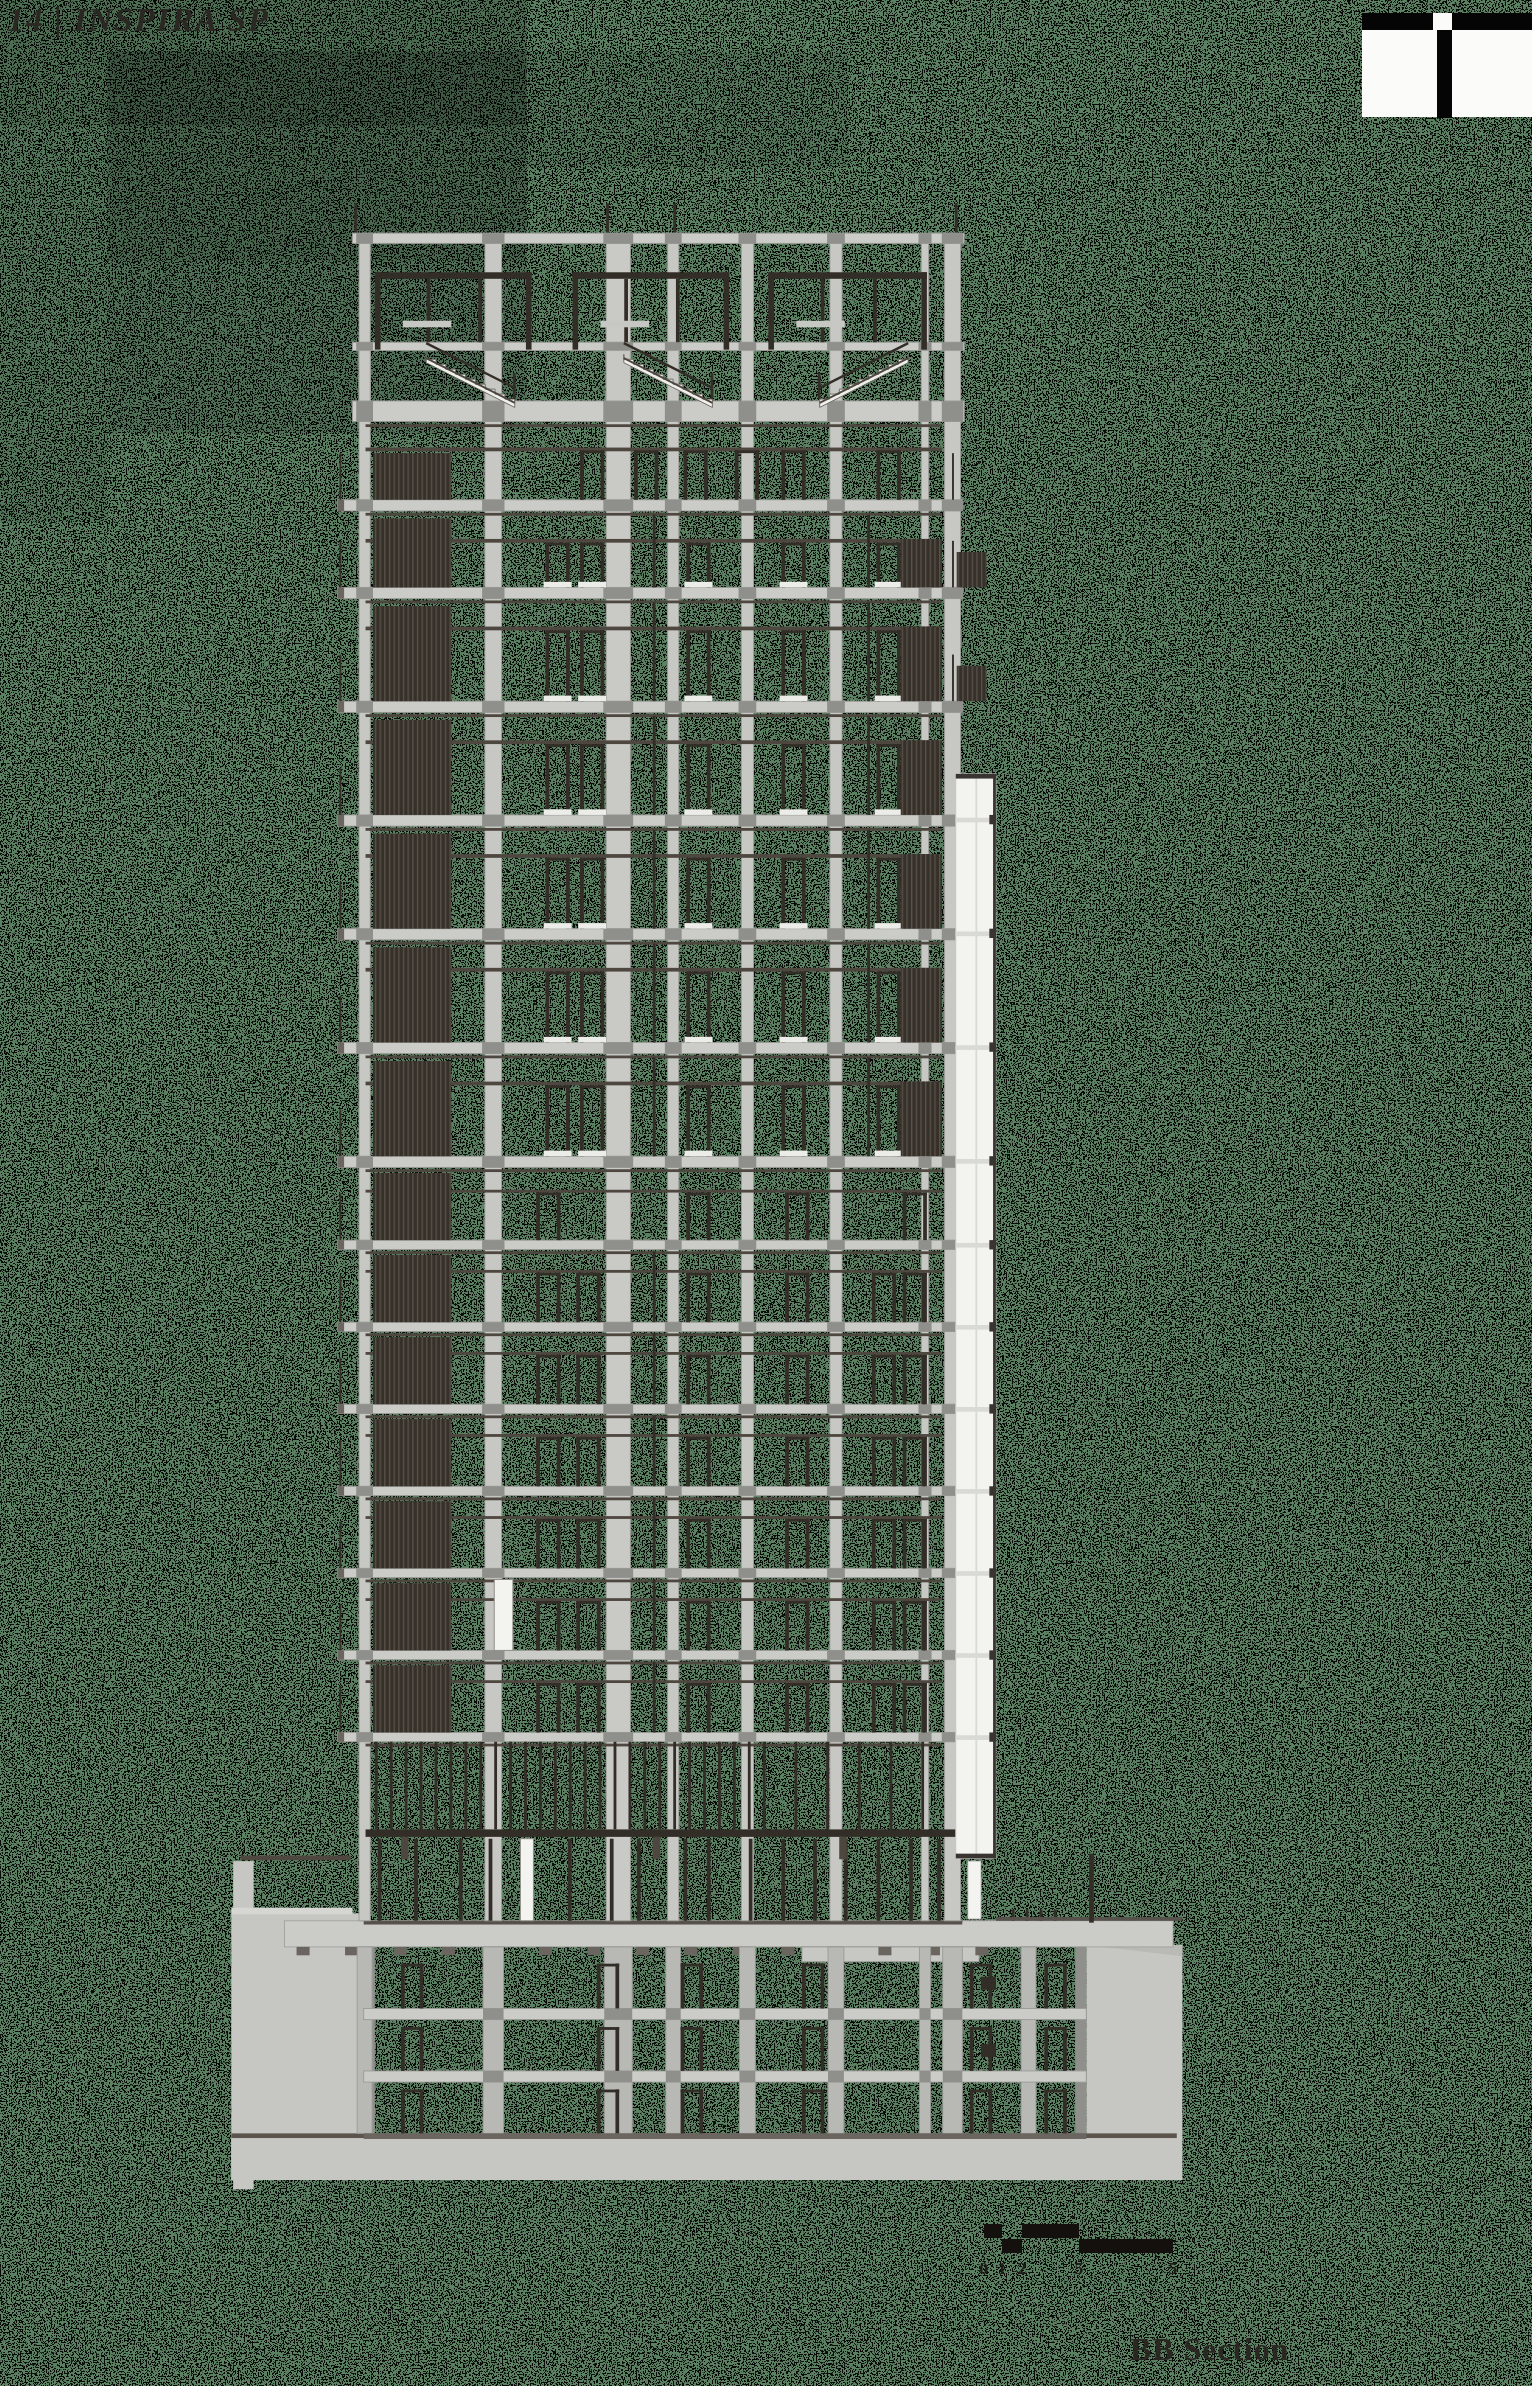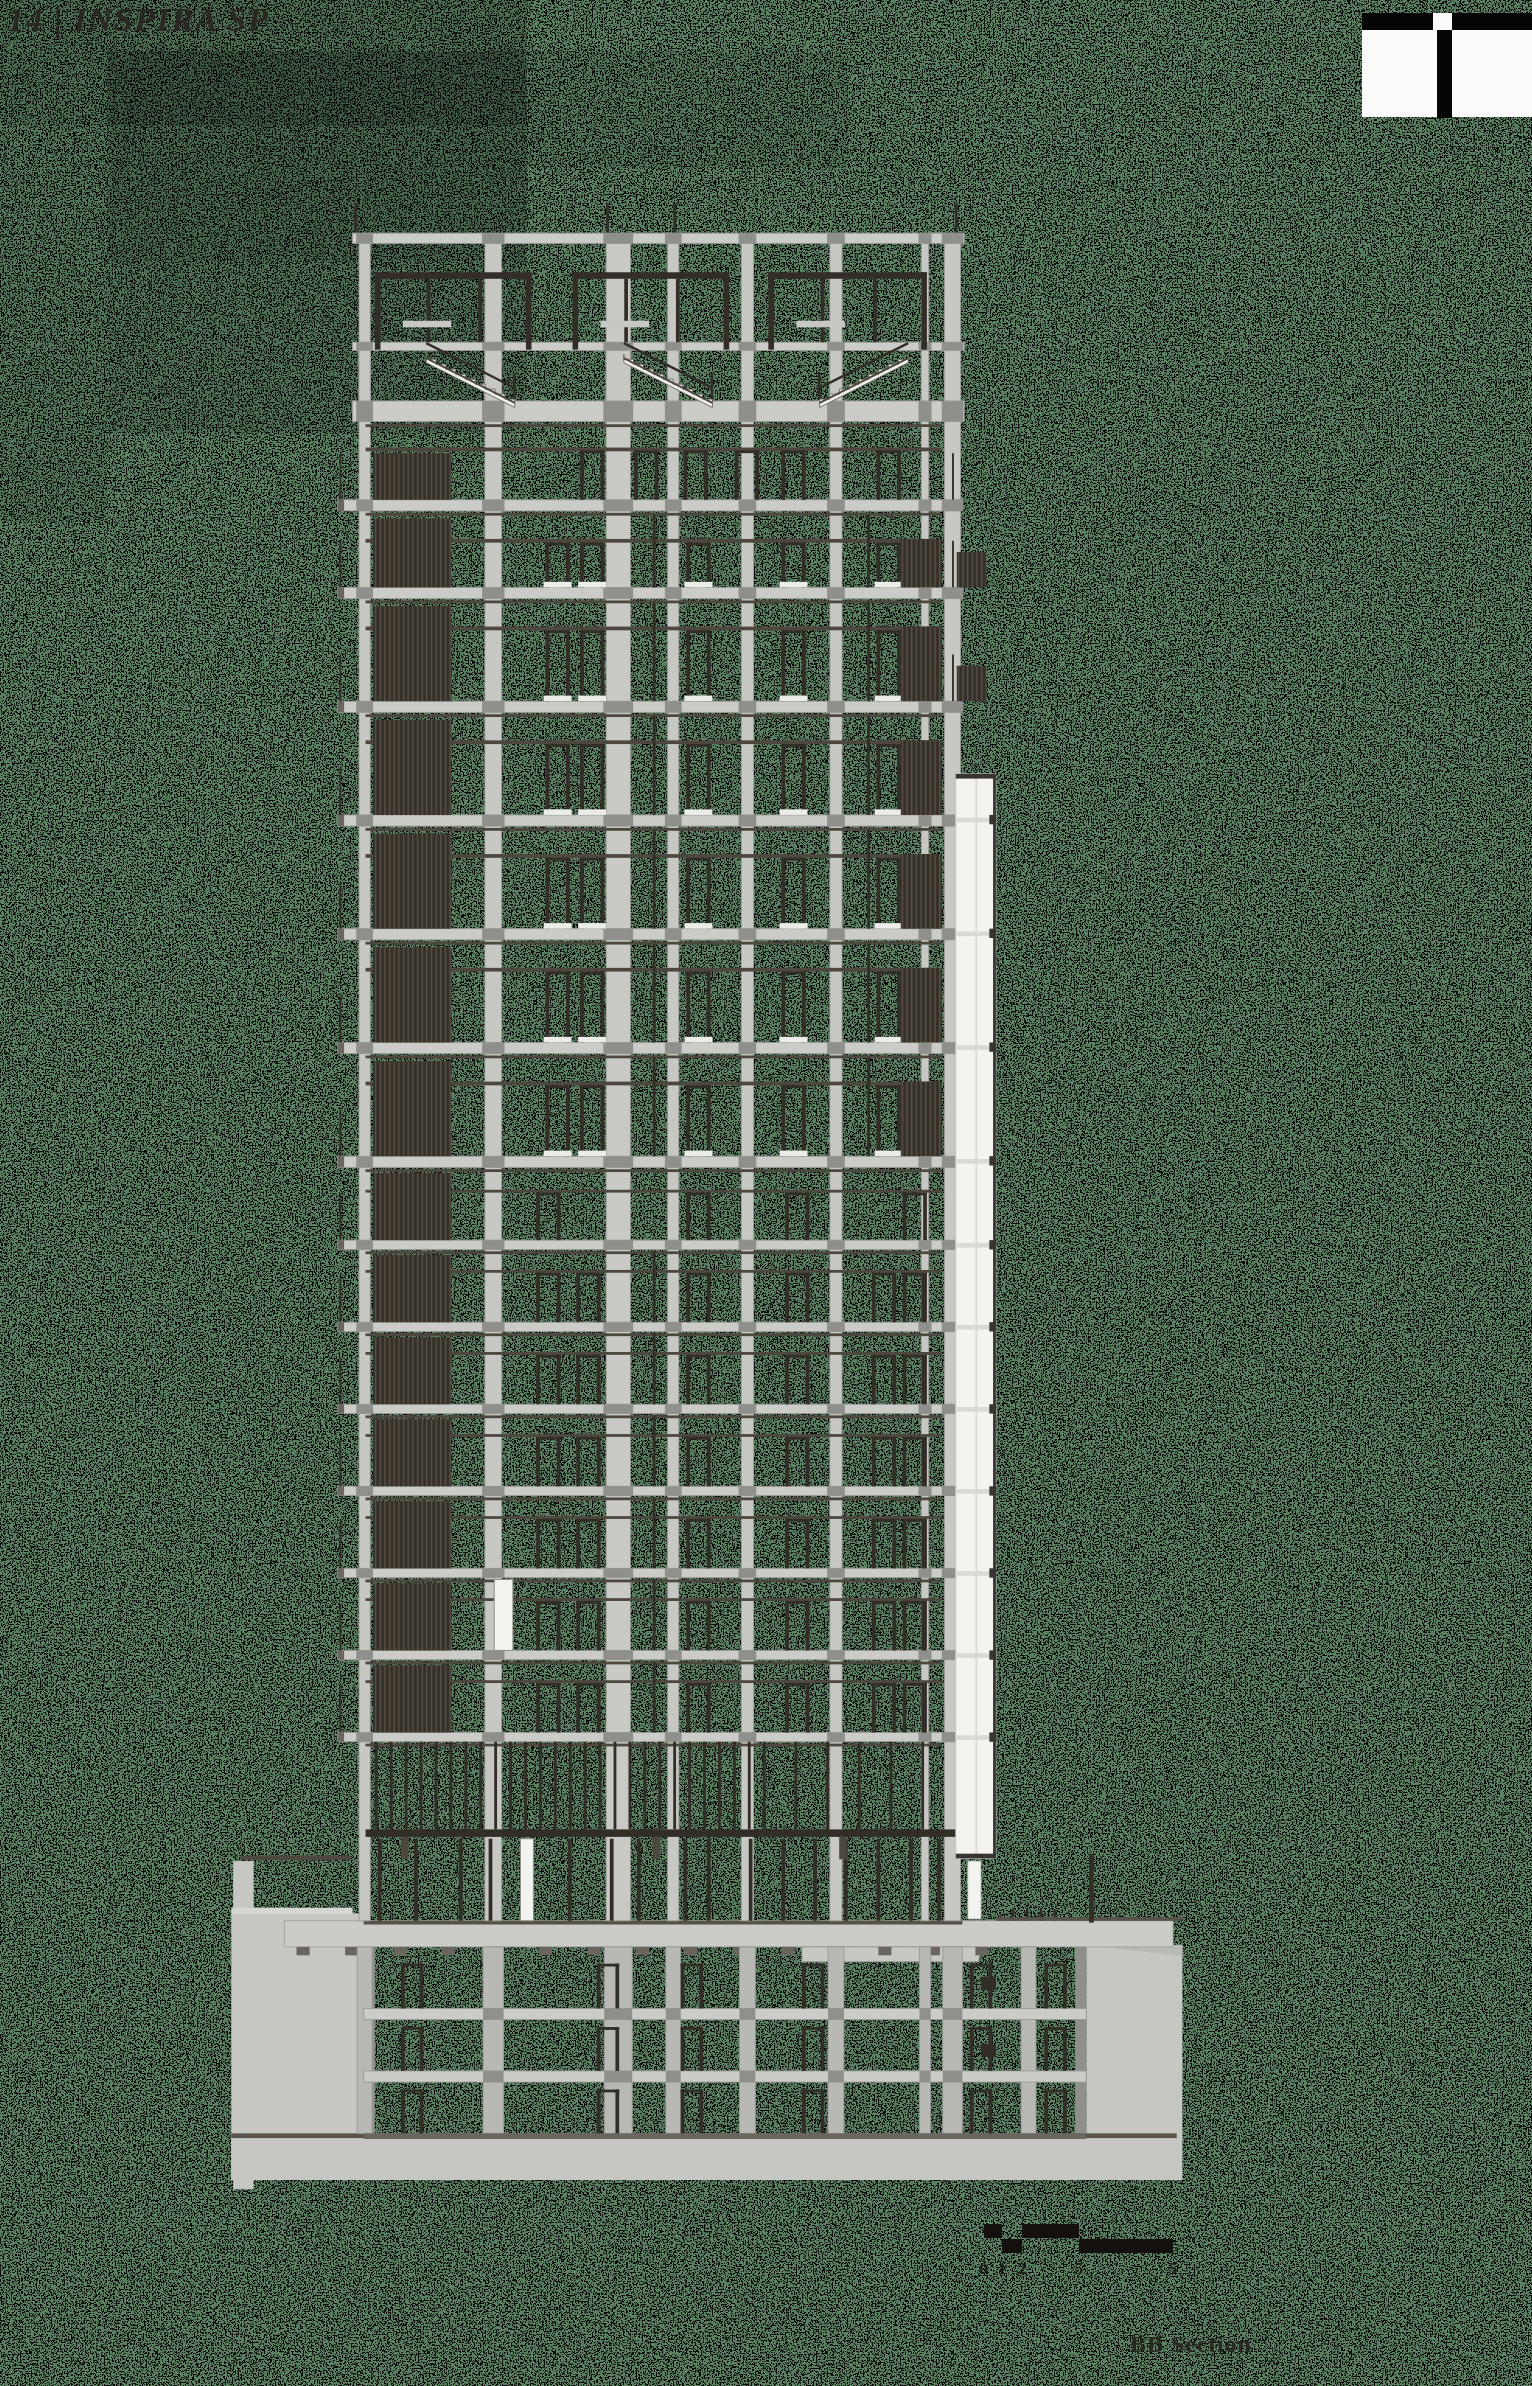--- a/index.html
+++ b/index.html
@@ -1,21 +1,21 @@
 <!DOCTYPE html>
 <html style="font-size:15px"><head>
 <meta charset="utf-8">
 <style>
   html,body{margin:0;padding:0;background:#10170f;}
   .page{position:relative;width:1533px;height:2387px;overflow:hidden;background:#5b8062;
         font-family:"Liberation Serif",serif;padding-left:37px;}
   .layer{position:absolute;left:0;top:0;width:1533px;height:2387px;}
   .page-header{position:absolute;left:7.5px;top:1.9px;font-size:33px;font-style:italic;font-weight:700;
         letter-spacing:1.9px;color:#2b2723;white-space:nowrap;}
-  .figure-caption{position:absolute;left:1130px;top:2331px;font-size:24px;font-weight:700;
+  .figure-caption{position:absolute;left:1130px;top:2331px;font-size:32px;font-weight:700;
         letter-spacing:0.9px;color:#2a2622;white-space:nowrap;}
   .logo{position:absolute;left:1362px;top:13px;width:171px;height:104px;background:#fbfbfa;}
   .logo .bar-top{position:absolute;left:0;top:0;width:100%;height:17px;background:#050505;}
   .logo .bar-gap{position:absolute;left:71px;top:0;width:18.6px;height:17px;background:#fbfbfa;}
   .logo .bar-v{position:absolute;left:75px;top:17px;width:15px;height:88px;background:#050505;}
   .scalebar{position:absolute;left:979px;top:2224px;width:200px;height:52px;}
   .scalebar .blk{position:absolute;background:#13100d;}
   .scalebar .lbl{position:absolute;top:34px;transform:translateX(-50%);font-size:17.7px;font-weight:700;
         color:#1f1c18;font-family:"Liberation Serif",serif;}
 </style>

